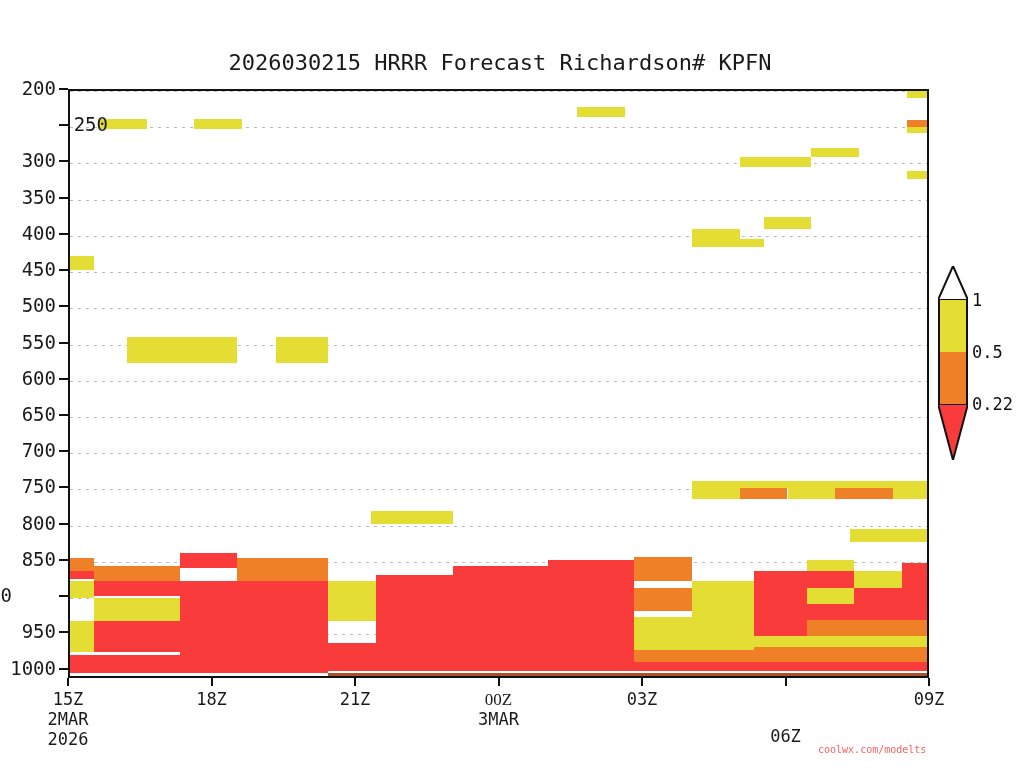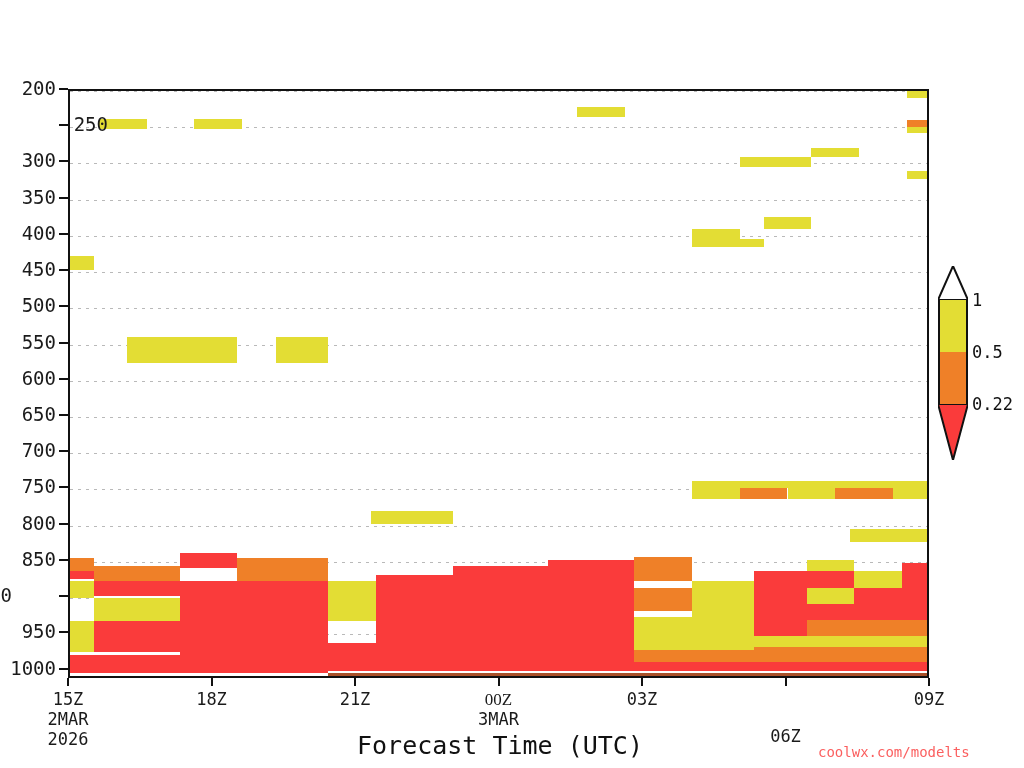--- a/index.html
+++ b/index.html
@@ -34,34 +34,35 @@
     line-height:19px;white-space:nowrap;}
   .ytick-mark{position:absolute;height:2px;background:#111;}
 
   .xtick-lab{position:absolute;text-align:center;font-size:17px;color:#1a1a1a;
     line-height:19px;white-space:nowrap;}
   .xtick-mark{position:absolute;width:2px;background:#111;}
 
   .xaxis-title{position:absolute;left:0;top:731px;width:1000px;text-align:center;
     font-size:25px;color:#111;}
 
-  .footer{position:absolute;left:818px;top:744px;font-size:14px;color:#fb5f5f;
+  .footer{position:absolute;left:818px;top:744px;font-size:10px;color:#fb5f5f;
     white-space:nowrap;}
 
   
   .cbar-wrap{position:absolute;left:938px;top:300px;width:30px;height:170px;}
   .cbar-seg{position:absolute;left:0;width:30px;border-left:2px solid #111;border-right:2px solid #111;box-sizing:border-box;}
   .cbar-lab{position:absolute;left:34px;font-size:17px;color:#111;line-height:17px;white-space:nowrap;}
   .tri{position:absolute;left:0;width:0;height:0;}
 </style>
 </head>
 <body>
 
 <div id="chart-root">
 
+  <div class="title">2026030215 HRRR Forecast Richardson# KPFN</div>
 
   <div class="plot-frame" id="plot">
       <div class="gridline" style="top: 0px;"></div>
       <div class="gridline" style="top: 36.2239px;"></div>
       <div class="gridline" style="top: 72.4477px;"></div>
       <div class="gridline" style="top: 108.672px;"></div>
       <div class="gridline" style="top: 144.895px;"></div>
       <div class="gridline" style="top: 181.119px;"></div>
       <div class="gridline" style="top: 217.343px;"></div>
       <div class="gridline" style="top: 253.567px;"></div>
@@ -198,21 +199,20 @@
       <div class="xtick-lab" style="left: 458.5px; width: 80px; top: 690px; font-family: Liberation Serif, serif;">00Z</div>
       <div class="xtick-lab" style="left: 458.5px; width: 80px; top: 710px;">3MAR</div>
       <div class="xtick-mark" style="left: 641px; top: 678px; height: 8px;"></div>
       <div class="xtick-lab" style="left: 602px; width: 80px; top: 690px;">03Z</div>
       <div class="xtick-mark" style="left: 784.5px; top: 678px; height: 8px;"></div>
       <div class="xtick-lab" style="left: 745.5px; width: 80px; top: 690px; margin-top: 37px;">06Z</div>
       <div class="xtick-mark" style="left: 928px; top: 678px; height: 8px;"></div>
       <div class="xtick-lab" style="left: 889px; width: 80px; top: 690px;">09Z</div>
     </div>
 
-  <div class="xaxis-title">Forecast Time (UTC)</div>
   <div class="footer">coolwx.com/modelts</div>
 
   <div class="cbar-wrap" id="colorbar">
       <div class="tri" style="top: -34px; border-left: 15px solid transparent; border-right: 15px solid transparent; border-bottom: 34px solid rgb(255, 255, 255);"></div>
       <div style="position: absolute; top: -34px; left: 0px; width: 30px; height: 34px;"><svg width="30" height="34">
           <polygon points="15,0 30,34 0,34" fill="#ffffff" stroke="#111" stroke-width="2"></polygon>
         </svg></div>
       <div class="cbar-seg" style="top: 0px; height: 52px; background: rgb(227, 221, 52);"></div>
       <div class="cbar-seg" style="top: 52px; height: 52px; background: rgb(239, 128, 40);"></div>
       <div style="position: absolute; top: 104px; left: 0px; width: 30px; height: 56px;"><svg width="30" height="56">

